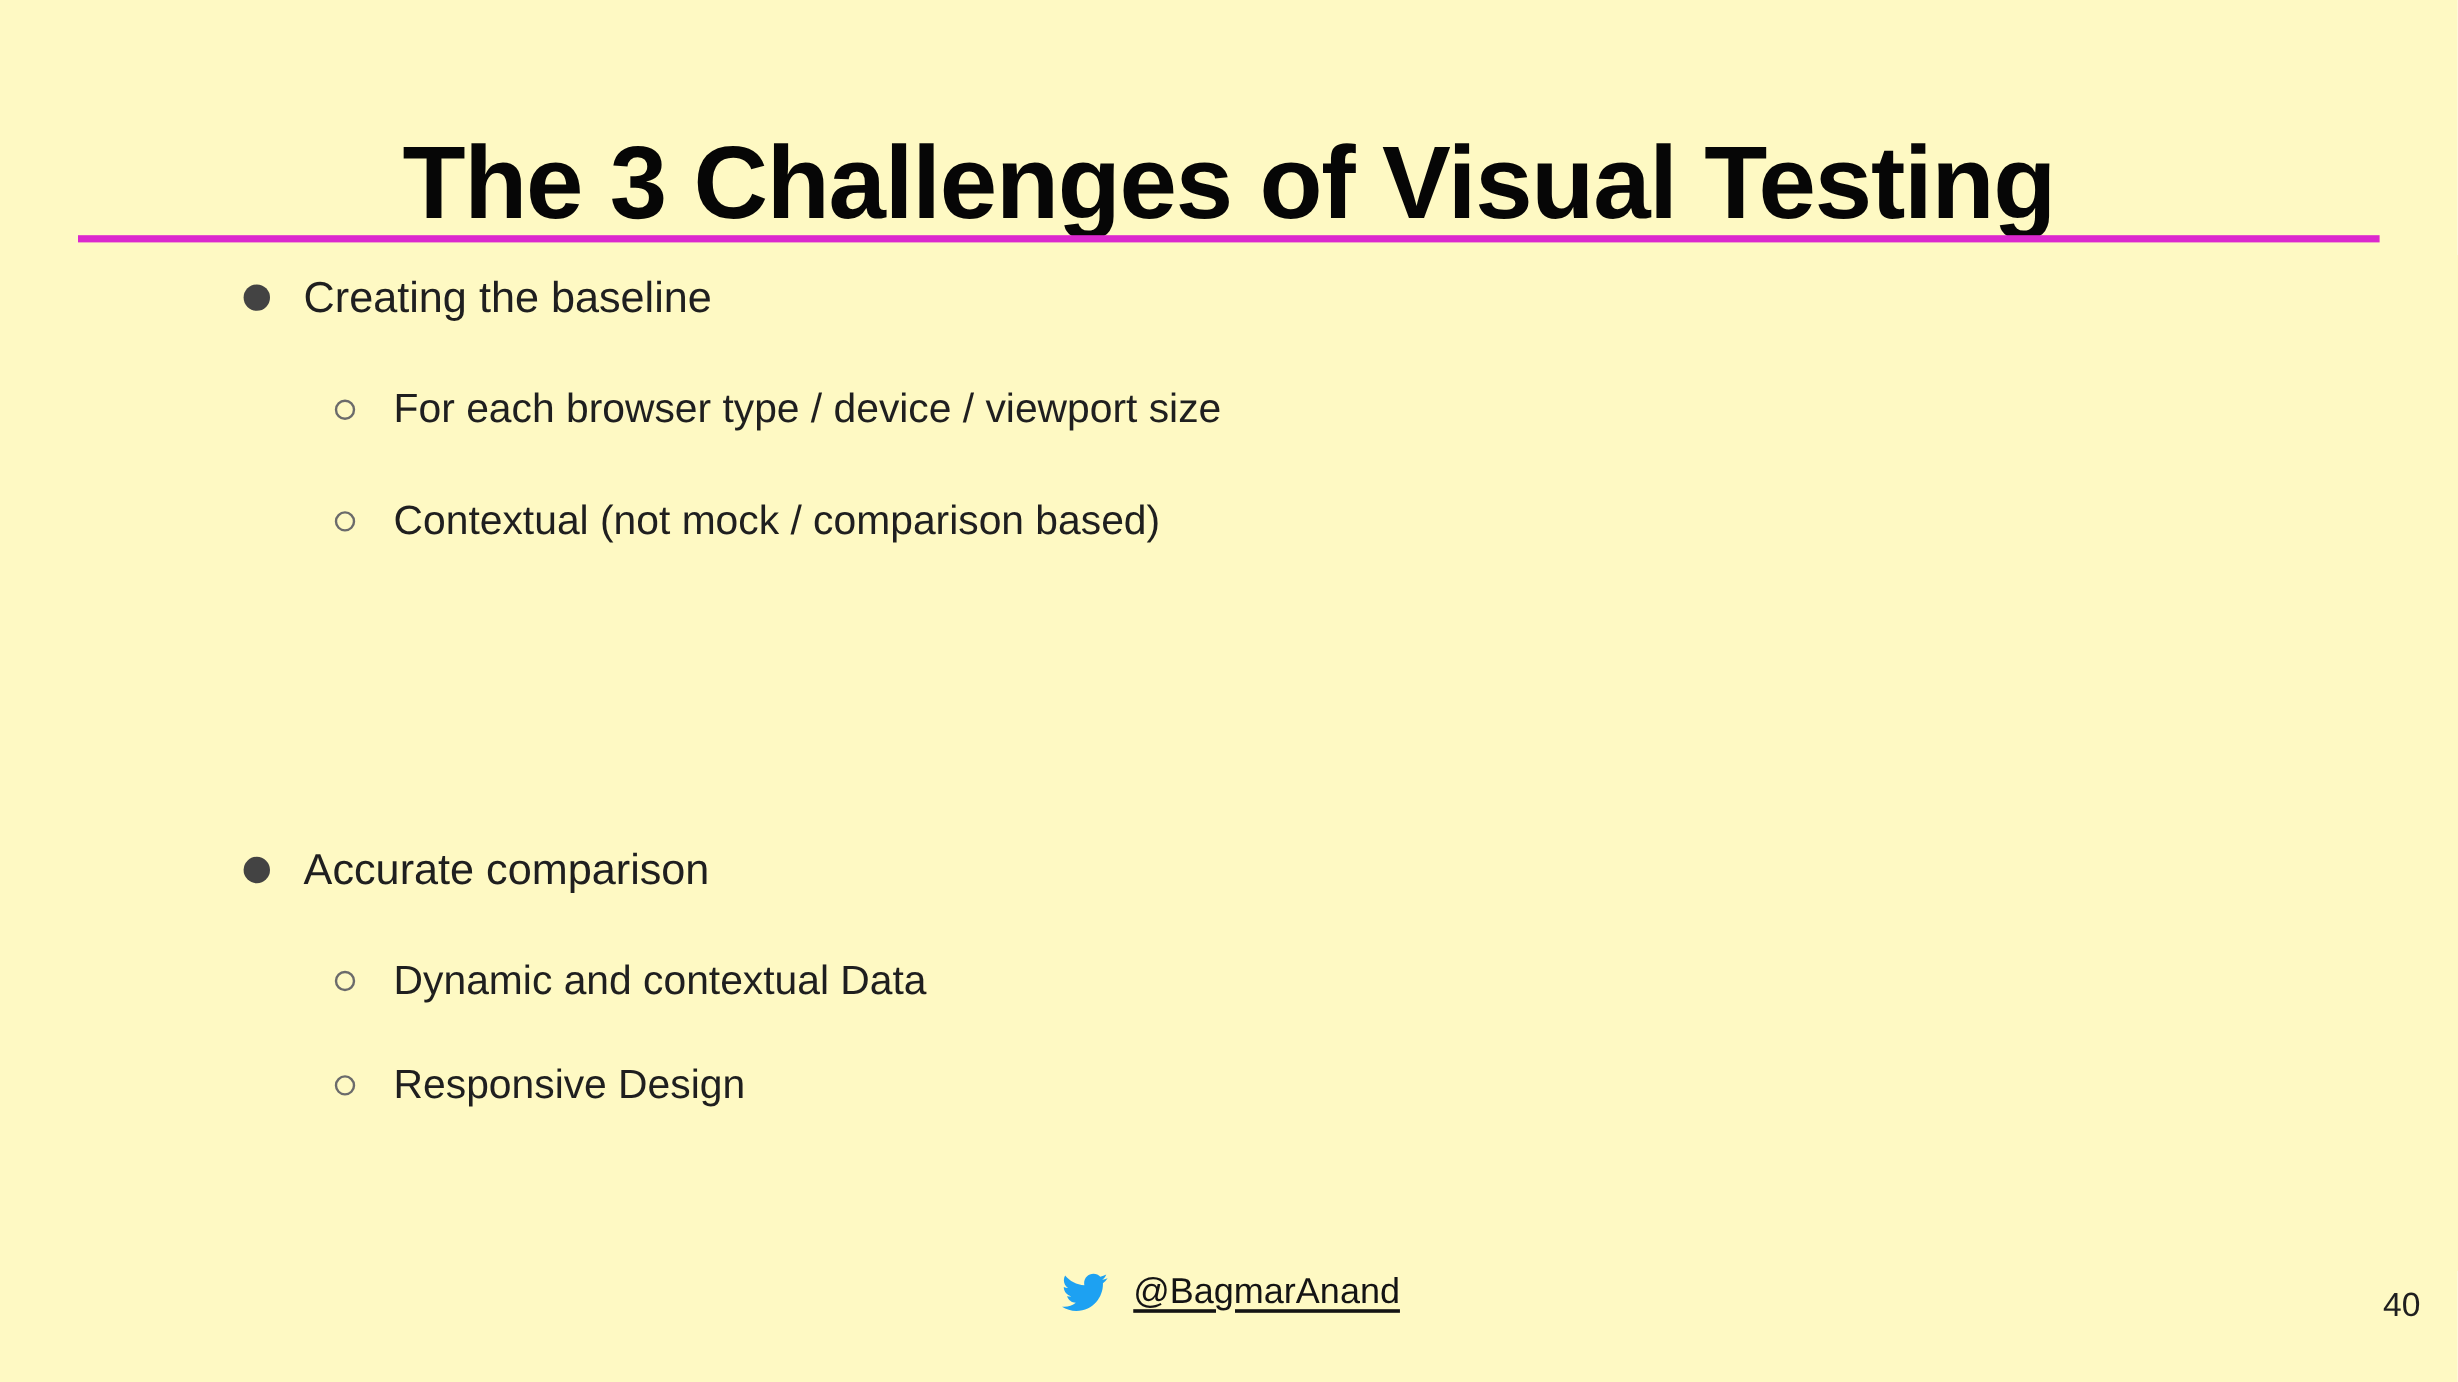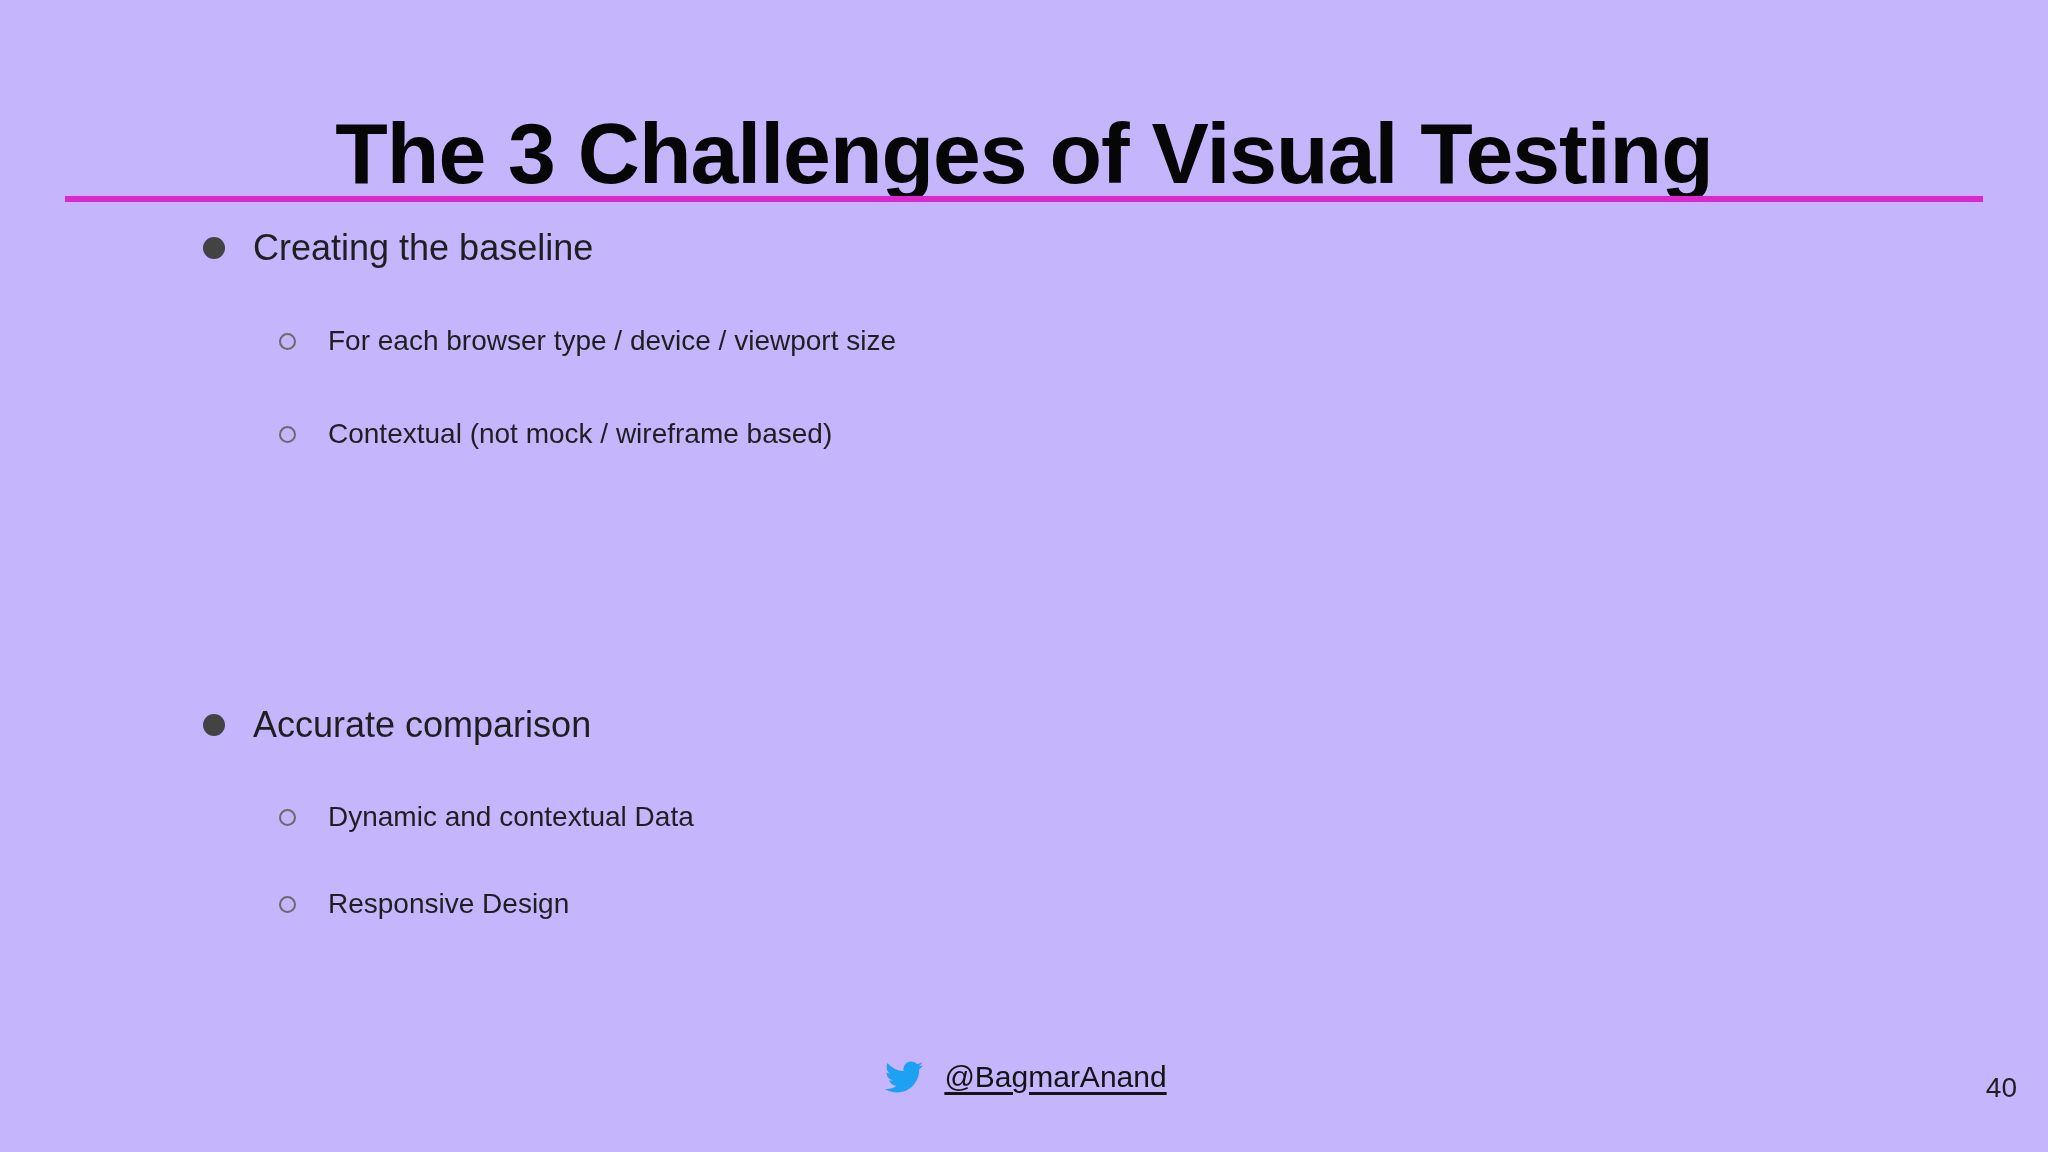--- a/index.html
+++ b/index.html
@@ -7,21 +7,21 @@
     padding: 0;
     width: 2048px;
     height: 1152px;
     background: #ffffff;
     font-family: "Liberation Sans", "DejaVu Sans", sans-serif;
     overflow: hidden;
   }
   .slide {
     position: absolute;
     inset: 0;
-    background: #c4b5fd;
+    background: #fef9c3;
   }
   .title {
     position: absolute;
     left: 0;
     right: 0;
     top: 42px;
     text-align: center;
     font-size: 86px;
     line-height: 1.25;
     font-weight: 700;
@@ -38,21 +38,21 @@
     background: #DB28CE;
   }
   .row {
     position: absolute;
     display: flex;
     align-items: center;
     color: #1f1f1f;
     white-space: nowrap;
   }
   .row.l1 { left: 203px; height: 52px; font-size: 36px; }
-  .row.l2 { left: 279px; height: 46px; font-size: 28px; }
+  .row.l2 { left: 279px; height: 46px; font-size: 34px; }
   .marker1 {
     width: 22px; height: 22px;
     border-radius: 50%;
     background: #434343;
     margin-right: 28px;
     flex: none;
   }
   .marker2 {
     width: 13px; height: 13px;
     border-radius: 50%;
@@ -100,21 +100,21 @@
   <div class="row l1" style="top:222px">
     <span class="marker1"></span>
     <span>Creating the baseline</span>
   </div>
   <div class="row l2" style="top:318px">
     <span class="marker2"></span>
     <span>For each browser type / device / viewport size</span>
   </div>
   <div class="row l2" style="top:411px">
     <span class="marker2"></span>
-    <span>Contextual (not mock / wireframe based)</span>
+    <span>Contextual (not mock / comparison based)</span>
   </div>
   <div class="row l1" style="top:699px">
     <span class="marker1"></span>
     <span>Accurate comparison</span>
   </div>
   <div class="row l2" style="top:794px">
     <span class="marker2"></span>
     <span>Dynamic and contextual Data</span>
   </div>
   <div class="row l2" style="top:881px">

